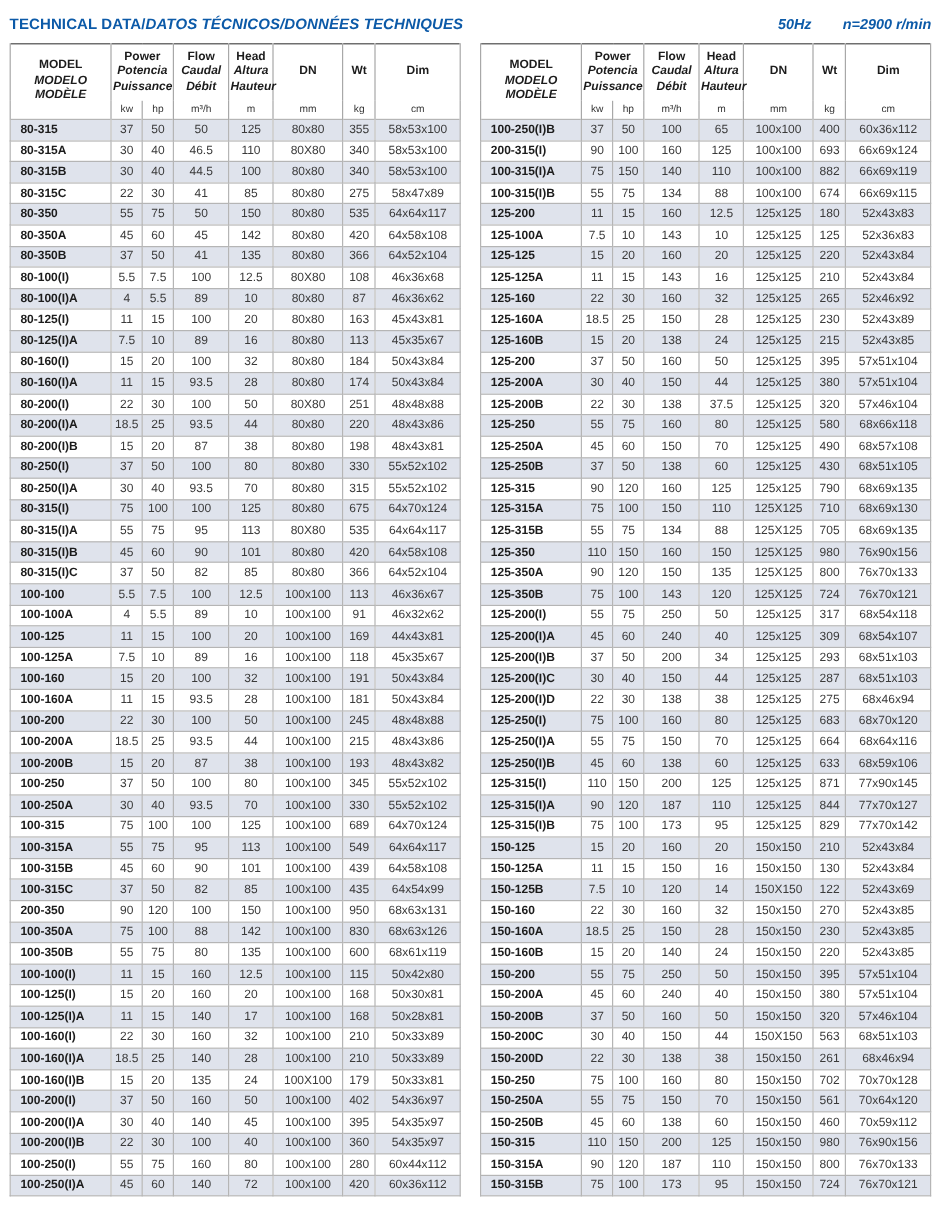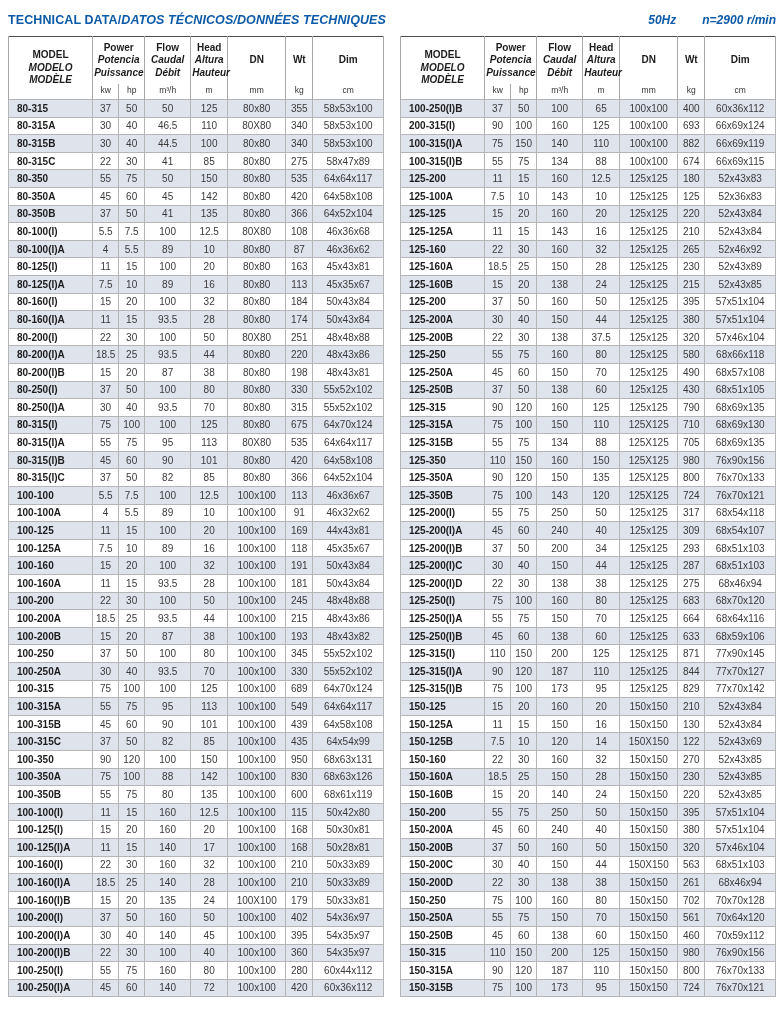--- a/index.html
+++ b/index.html
@@ -534,21 +534,21 @@
               <td class="model">100-315C</td>
               <td>37</td>
               <td>50</td>
               <td>82</td>
               <td>85</td>
               <td>100x100</td>
               <td>435</td>
               <td>64x54x99</td>
             </tr>
             <tr>
-              <td class="model">100-350</td>
+              <td class="model">200-350</td>
               <td>90</td>
               <td>120</td>
               <td>100</td>
               <td>150</td>
               <td>100x100</td>
               <td>950</td>
               <td>68x63x131</td>
             </tr>
             <tr>
               <td class="model">100-350A</td>

